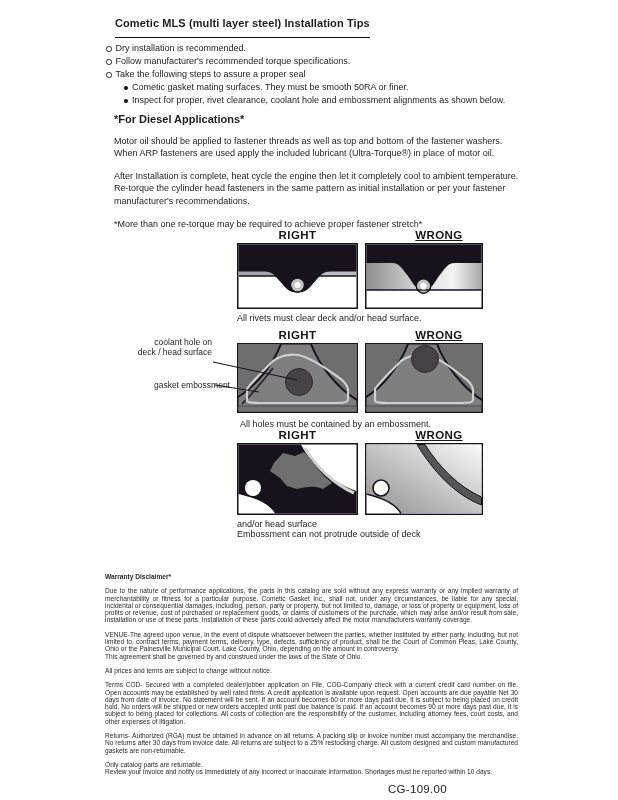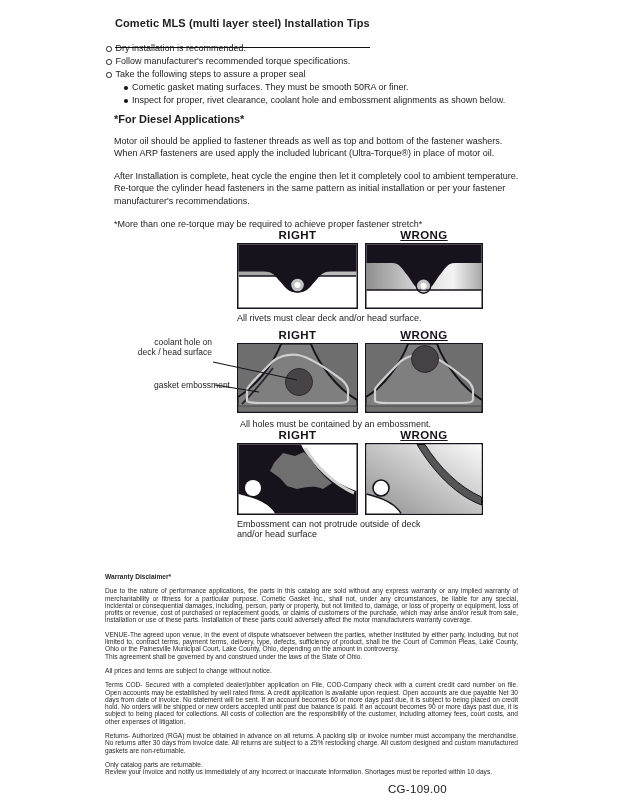--- a/index.html
+++ b/index.html
@@ -1,29 +1,29 @@
 <!DOCTYPE html>
 <html><head>
 <meta charset="utf-8">
 <style>
   html,body{margin:0;padding:0;background:#fff;}
   .page{position:relative;width:618px;height:800px;background:#fff;overflow:hidden;
         font-family:"Liberation Sans","DejaVu Sans",sans-serif;color:#1e1c1e;}
   .title{position:absolute;left:115px;top:17px;font-size:11px;font-weight:bold;
-         border-bottom:1.3px solid #111;padding-bottom:18px;letter-spacing:.1px;}
+         border-bottom:1.3px solid #111;padding-bottom:8px;letter-spacing:.1px;}
   .tips{position:absolute;left:106px;top:42px;font-size:9px;line-height:13px;white-space:nowrap;}
   .tip-row{display:flex;align-items:flex-start;}
   .obullet{width:3.5px;height:3.5px;border:1px solid #222;border-radius:50%;margin:4px 4px 0 0;flex:none;}
   .sbullet{width:4px;height:4px;background:#111;border-radius:50%;margin:4.5px 4px 0 0;flex:none;}
   .sub{margin-left:18px;}
   .diesel{position:absolute;left:114px;top:113px;width:406px;font-size:9px;line-height:12.6px;}
   .diesel .dh{font-size:11px;font-weight:bold;margin:0 0 9px 0;}
   .diesel p{margin:8px 0 10px 0;}
   .fig{position:absolute;}
-  .labels{display:flex;gap:7px;margin-bottom:2px;}
+  .labels{display:flex;gap:22px;margin-bottom:2px;}
   .lab{font-weight:bold;font-size:11.5px;letter-spacing:.4px;text-align:center;color:#18121c;}
   .lab.l{width:121px;} .lab.r{width:118px;text-decoration:underline;}
   .panels{display:flex;gap:7px;}
   .caption{font-size:9px;margin-top:4px;color:#1e1c1e;}
   .fig2wrap{position:absolute;left:113px;top:328px;width:377px;height:100px;}
   .fig2inner{position:absolute;left:124px;top:1px;}
   .sidelab{position:absolute;font-size:8.5px;line-height:10px;text-align:right;color:#1e1c1e;}
   .leader{position:absolute;left:0;top:0;pointer-events:none;}
   .warranty{position:absolute;left:105px;top:573px;width:413px;font-size:6.6px;line-height:7.3px;
             text-align:justify;color:#2a282a;}
@@ -170,22 +170,22 @@
           </linearGradient>
         </defs>
         <rect x="0.75" y="0.75" width="116.5" height="70.5" fill="#fff" stroke="#18121c" stroke-width="1.5"></rect>
         <path d="M1.5,1.5 H116.5 V70.5 H36 C30,60 17,55 1.5,51 Z" fill="url(#g3)"></path>
         <path d="M60,1.5 C74,24 94,44 116.5,54 L116.5,62 C90,52 68,28 52,1.5 Z" fill="#555" stroke="#18121c" stroke-width="1"></path>
         <path d="M1.5,51 C17,55 30,60 36,70.5" stroke="#18121c" stroke-width="1.5" fill="none"></path>
         <circle cx="16" cy="45" r="8" fill="#fff" stroke="#18121c" stroke-width="1.6"></circle>
       </svg>
     </div>
     <div class="caption">
+      <div>and/or head surface</div>
       <div>Embossment can not protrude outside of deck</div>
-      <div>and/or head surface</div>
     </div>
   </div>
 
   <div class="warranty">
     <div class="wh">Warranty Disclaimer*</div>
     <div class="wblock">Due to the nature of performance applications, the parts in this catalog are sold without any express warranty or any implied warranty of merchantability or fitness for a particular purpose.  Cometic Gasket Inc., shall not, under any circumstances, be liable for any special, incidental or consequential damages, including, person, party or property, but not limited to, damage, or loss of property or equipment, loss of profits or revenue, cost of purchased or replacement goods, or claims of customers of the purchase, which may arise and/or result from sale, installation or use of these parts.  Installation of these parts could adversely affect the motor manufacturers warranty coverage.</div>
     <div class="wblock">
       <div>VENUE-The agreed upon venue, in the event of dispute whatsoever between the parties, whether instituted by either party, including, but not limited to, contract terms, payment terms, delivery, type, defects, sufficiency of product, shall be the Court of Common Pleas, Lake County, Ohio or the Painesville Municipal Court, Lake County, Ohio, depending on the amount in controversy.</div>
       <div>This agreement shall be governed by and construed under the laws of the State of Ohio.</div>
     </div>

